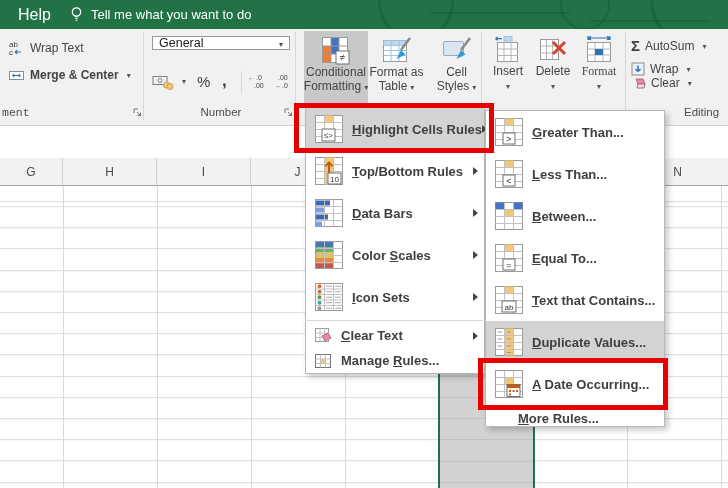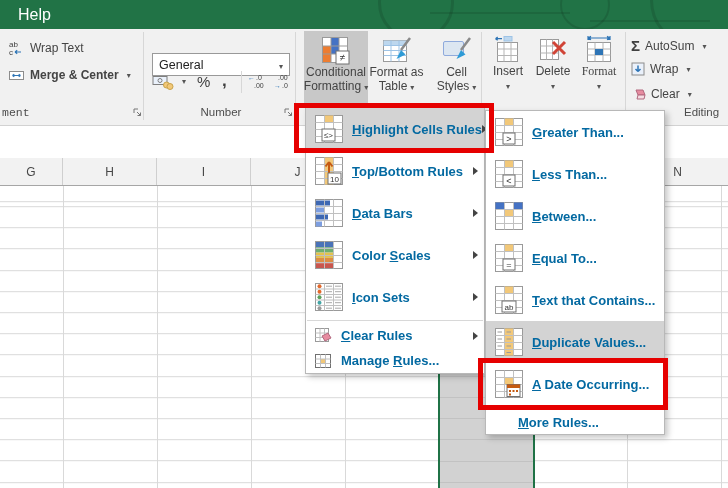--- a/index.html
+++ b/index.html
@@ -21,21 +21,21 @@
   .ribbon{position:absolute;left:0;top:29px;width:728px;height:96px;background:#f1f1f1;border-bottom:1px solid #d2d2d2;overflow:hidden;}
   .vsep{position:absolute;top:3px;height:88px;width:1px;background:#d7d7d7;}
   .grp-label{position:absolute;top:77px;font-size:11.5px;color:#4d4d4d;}
   .launcher{position:absolute;top:78px;width:11px;height:11px;cursor:pointer;}
   .rbtn-sm{position:absolute;display:flex;align-items:center;gap:5px;font-size:12px;color:#444;height:24px;cursor:pointer;}
   .rbtn-big{position:absolute;top:2px;height:73px;display:flex;flex-direction:column;align-items:center;font-size:12px;color:#444;text-align:center;cursor:pointer;}
   .rbtn-big .bl{line-height:13.5px;}
   .pressed{background:#c8c8c8;}
   .crt::after{content:"▾";font-size:8px;color:#555;margin-left:3px;}
   .crt-solo::after{content:"▾";font-size:8px;color:#555;}
-  .combo{position:absolute;left:152px;top:24px;width:138px;height:23px;background:#fff;border:1px solid #999;
+  .combo{position:absolute;left:152px;top:7px;width:138px;height:14px;background:#fff;border:1px solid #999;
          display:flex;align-items:center;font-size:12.5px;color:#222;padding:0 6px;box-sizing:border-box;cursor:pointer;}
   .combo .cv{flex:1;}
   .sigma{font-size:15px;font-weight:bold;color:#404040;line-height:14px;}
   .glyph{font-size:15px;color:#3f3f3f;}
   .comma{font-size:17px;font-weight:bold;color:#3f3f3f;line-height:10px;}
   
   .fxbar{position:absolute;left:0;top:126px;width:728px;height:32px;background:#fff;border-bottom:1px solid #d4d4d4;}
   .colheads{position:absolute;left:0;top:158px;width:728px;height:28px;background:#f2f2f2;display:flex;border-bottom:1px solid #a6a6a6;box-sizing:border-box;}
   .ch{border-right:1px solid #cfcfcf;display:flex;align-items:center;justify-content:center;font-size:12px;color:#474747;box-sizing:border-box;cursor:pointer;}
   .grid{position:absolute;left:0;top:186px;width:728px;height:302px;background:#fff;z-index:1;cursor:cell;
@@ -47,45 +47,52 @@
     border-left:2px solid #1f7246;border-right:2px solid #1f7246;
     background-image:repeating-linear-gradient(180deg,transparent 0 20.2px,#c2c2c2 20.2px 21.2px);}
   
   .menu{position:absolute;background:#fff;border:1px solid #b8b8b8;box-shadow:3px 3px 6px rgba(0,0,0,.22);z-index:8;box-sizing:border-box;}
   .cfmenu{left:305px;top:107px;width:180px;}
   .submenu{left:485px;top:110px;width:180px;z-index:9;}
   .mi{height:42px;display:flex;align-items:center;padding:0 6px 0 8px;cursor:pointer;}
   .mi-sm{height:25px;display:flex;align-items:center;padding:0 6px 0 8px;cursor:pointer;}
   .mi .ic{width:30px;height:30px;flex:0 0 30px;}
   .mi-sm .ic{width:18px;height:18px;flex:0 0 18px;}
-  .lbl{margin-left:8px;font-size:13px;font-weight:600;color:#0369a1;white-space:nowrap;}
+  .lbl{margin-left:8px;font-size:13px;font-weight:600;color:#404040;white-space:nowrap;}
   .mi-sm .lbl{margin-left:9px;}
   .k{text-decoration:underline;}
   .arr{margin-left:auto;width:0;height:0;border-left:5px solid #444;border-top:4px solid transparent;border-bottom:4px solid transparent;}
   .msep{height:1px;background:#d8d8d8;margin:2px 1px;}
   .hl{background:#d3d3d3;}
-  .more{height:24px;display:flex;align-items:center;padding-left:32px;cursor:pointer;}
+  .more{height:16px;display:flex;align-items:center;padding-left:32px;cursor:pointer;}
   
   .redbox{position:absolute;border:5px solid #e60000;z-index:20;pointer-events:none;box-sizing:border-box;}
   .rb1{left:294px;top:103px;width:200px;height:50px;}
   .rb2{left:478px;top:358px;width:190px;height:52px;}
   svg{display:block;}
 </style>
 </head>
 <body>
 
 <div class="stage">
 
   <div class="titlebar">
     <div class="ring r1"></div>
     <div class="ring r2"></div>
     <div class="ring r3"></div>
     <div class="circ-line cl1"></div>
     <div class="circ-line cl2"></div>
     <div class="help-tab">Help</div>
+    <div class="tellme">
+      <svg width="13" height="18" viewBox="0 0 13 18">
+        <circle cx="6.5" cy="6" r="4.2" fill="none" stroke="#fff" stroke-width="1.2"></circle>
+        <path d="M4.8 10.2 h3.4 M5 12.2 h3 M5.6 14.2 h1.8" stroke="#fff" stroke-width="1.1" fill="none"></path>
+      </svg>
+      <span>Tell me what you want to do</span>
+    </div>
   </div>
 
   <div class="ribbon">
     <div class="vsep" style="left:143px"></div>
     <div class="vsep" style="left:295px"></div>
     <div class="vsep" style="left:481px"></div>
     <div class="vsep" style="left:625px"></div>
 
     <div class="rbtn-sm" style="left:8px;top:7px;">
       <svg width="17" height="16" viewBox="0 0 17 16">
@@ -206,21 +213,21 @@
       <span class="sigma">Σ</span>
       <span>AutoSum</span>
     </div>
     <div class="rbtn-sm crt" style="left:631px;top:28px;">
       <svg width="14" height="14" viewBox="0 0 14 14">
         <rect x="1" y="1" width="12" height="12" fill="#eaf1fb" stroke="#8c8c8c"></rect>
         <path d="M7 3.5 v6 M7 9.5 l-2.5 -2.5 M7 9.5 l2.5 -2.5" stroke="#2e75b6" stroke-width="1.5" fill="none"></path>
       </svg>
       <span>Wrap</span>
     </div>
-    <div class="rbtn-sm crt" style="left:631px;top:53px;">
+    <div class="rbtn-sm crt" style="left:631px;top:42px;">
       <svg width="15" height="13" viewBox="0 0 15 13">
         <polygon points="5,2 12,2 14,7 7,7" fill="#e78ca0" stroke="#b2687e"></polygon>
         <polygon points="7,7 14,7 13,11 6,11" fill="#f6dde3" stroke="#b2687e"></polygon>
       </svg>
       <span>Clear</span>
     </div>
 
     <div class="grp-label" style="left:2px;font-family:Liberation Mono, monospace;">ment</div>
     <div class="launcher" style="left:132px;">
       <svg width="11" height="11" viewBox="0 0 11 11">
@@ -319,21 +326,21 @@
       <span class="lbl"><span></span><span class="k">I</span><span>con Sets</span></span>
       <span class="arr"></span>
     </div>
     <div class="msep"></div>
     <div class="mi-sm">
       <svg class="ic" width="18" height="18" viewBox="0 0 18 18">
         <rect x="1.5" y="1.5" width="13" height="13" fill="#fff" stroke="#9a9a9a"></rect>
         <path d="M6 1.5 V14.5 M10.5 1.5 V14.5 M1.5 6 H14.5 M1.5 10.5 H14.5" stroke="#c0c0c0" fill="none"></path>
         <polygon points="8,9 14,6 17,11 11,14" fill="#e78ca0" stroke="#b2687e"></polygon>
       </svg>
-      <span class="lbl"><span></span><span class="k">C</span><span>lear Rules</span></span>
+      <span class="lbl"><span></span><span class="k">C</span><span>lear Text</span></span>
       <span class="arr"></span>
     </div>
     <div class="mi-sm">
       <svg class="ic" width="18" height="18" viewBox="0 0 18 18">
         <rect x="1.5" y="2.5" width="15" height="13" fill="#fff" stroke="#707070"></rect>
         <rect x="6.5" y="7" width="5" height="4.5" fill="#f2c879"></rect>
         <path d="M6.5 2.5 V15.5 M11.5 2.5 V15.5 M1.5 7 H16.5 M1.5 11.5 H16.5" stroke="#c0c0c0" fill="none"></path>
       </svg>
       <span class="lbl"><span>Manage </span><span class="k">R</span><span>ules...</span></span>
     </div>

